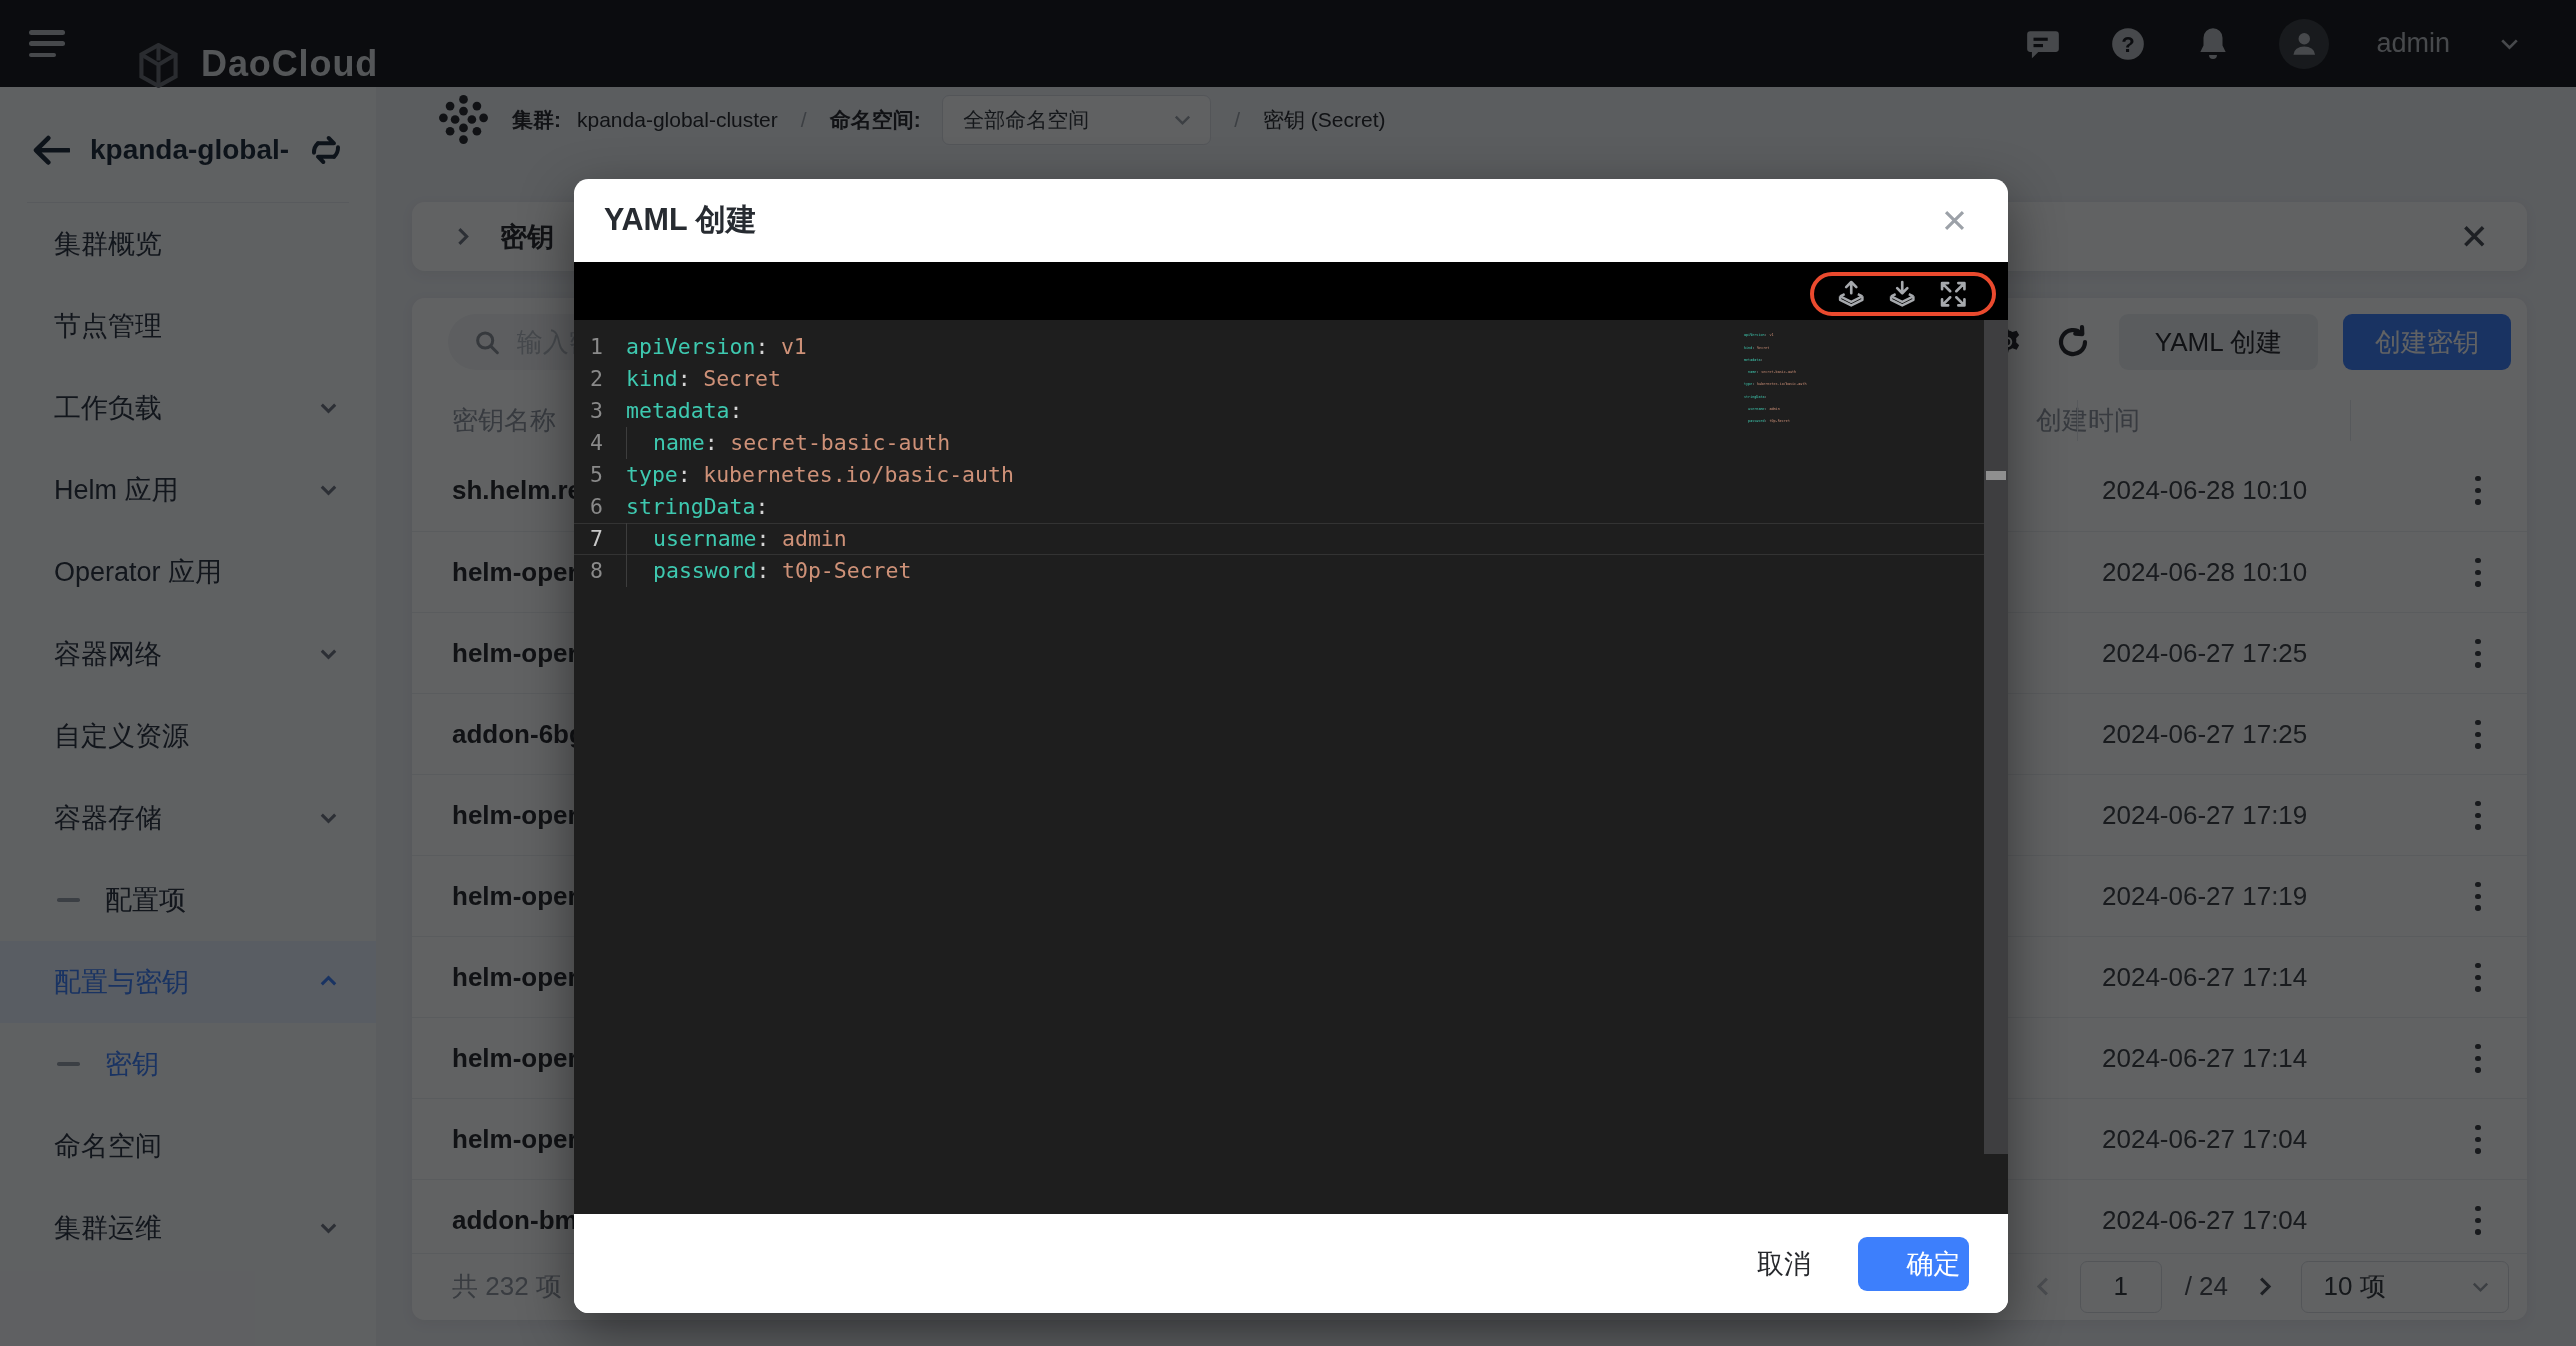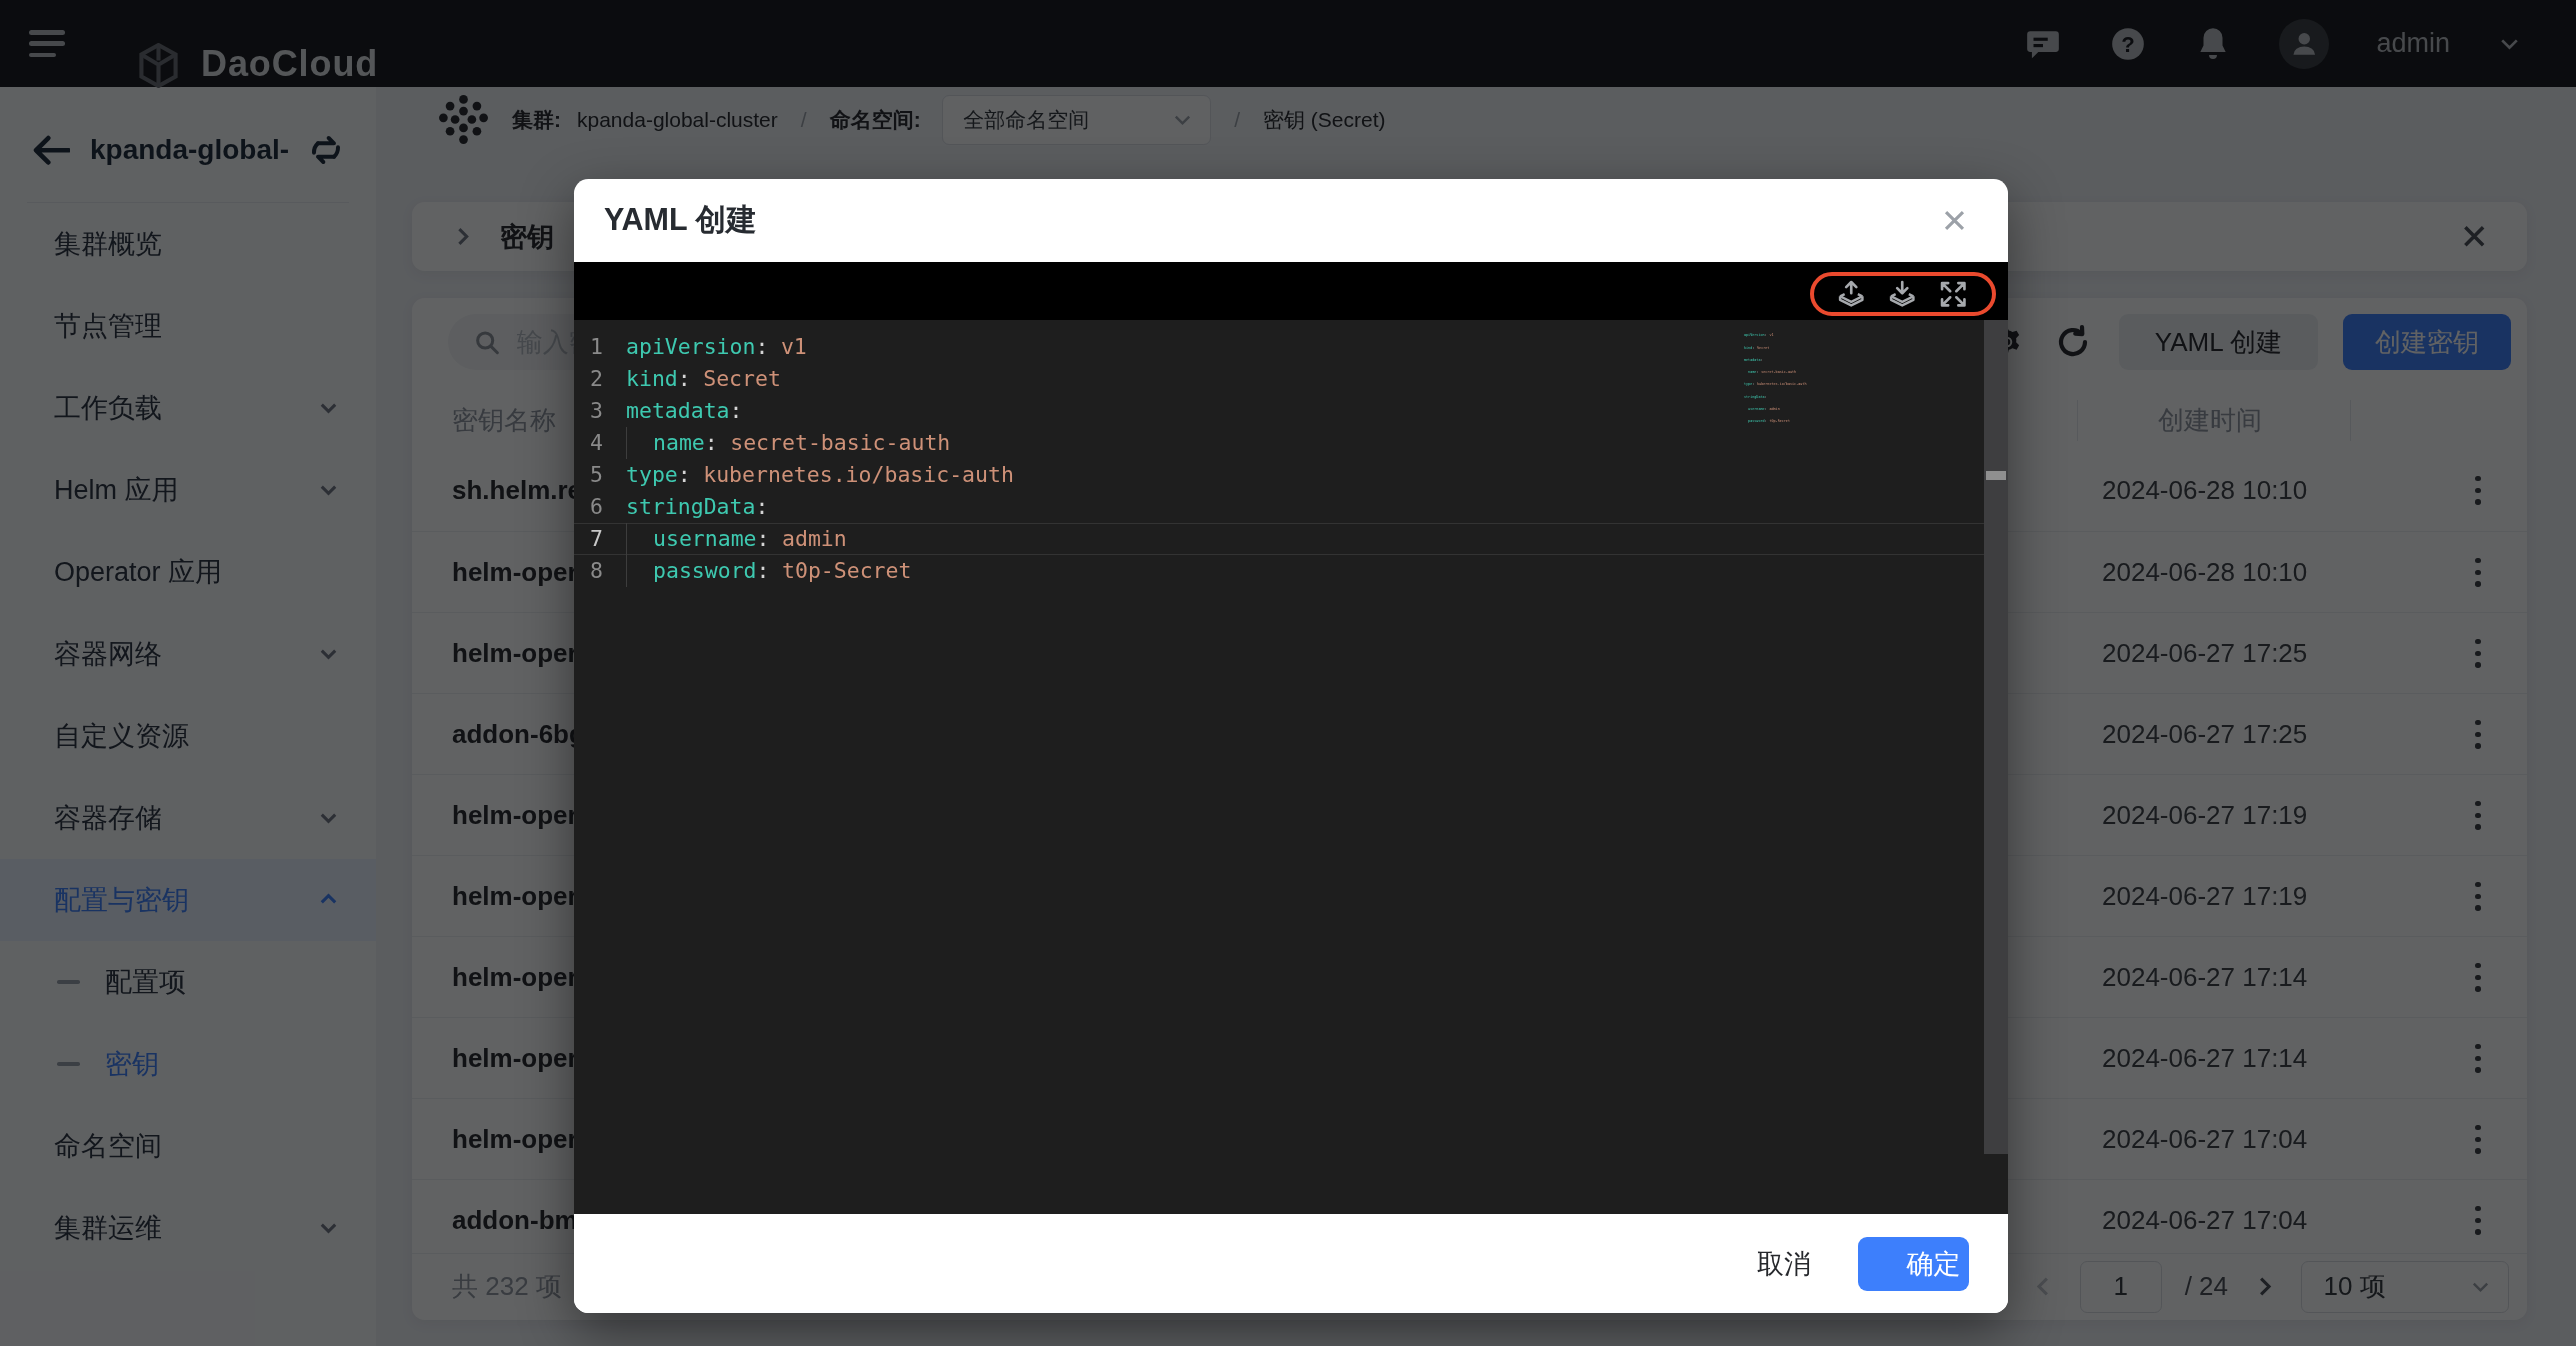--- a/index.html
+++ b/index.html
@@ -51,21 +51,21 @@
   .search-pill input { border:none; outline:none; background:transparent; font-size:26px; color:#33363c; width:100%; }
   .search-pill input::placeholder { color:#b7bcc4; }
   .tb-spacer { flex:1; }
   .icon-btn { width:41px; height:41px; display:flex; align-items:center; justify-content:center; cursor:pointer; color:#26282c; }
   .btn { height:56px; border-radius:9px; font-size:26px; display:flex; align-items:center; justify-content:center; cursor:pointer; border:none; }
   .btn-grey { background:#edeff2; color:#26282c; padding:0 36px; }
   .btn-blue { background:#3d7ffc; color:#fff; padding:0 32px; }
 
   .thead { position:absolute; left:0; top:93px; width:100%; height:59px; }
   .thead .hname { position:absolute; left:40px; top:0; line-height:59px; font-size:26px; color:#8f95a0; }
-  .thead .hdate { position:absolute; left:1746px; top:0; line-height:59px; font-size:26px; color:#8f95a0; }
+  .thead .hdate { position:absolute; left:1624px; top:0; line-height:59px; font-size:26px; color:#8f95a0; }
   .hdiv { position:absolute; top:9px; width:0.9px; height:41px; background:#e4e7eb; }
   .rows { position:absolute; left:0; top:152px; width:100%; }
   .trow { position:relative; height:81px; border-top:0.9px solid #edeff2; }
   .trow .rname { position:absolute; left:40px; line-height:81px; font-size:26px; font-weight:700; color:#26282c; cursor:pointer; }
   .trow .rdate { position:absolute; left:1690px; line-height:81px; font-size:26px; color:#3c4046; }
   .kebab { position:absolute; left:2048px; top:22.4px; width:36px; height:36px; display:flex; flex-direction:column; align-items:center; justify-content:center; gap:6.3px; cursor:pointer; }
   .kebab i { width:5.4px; height:5.4px; border-radius:50%; background:#3a3d42; }
   .tfoot { position:absolute; left:0; top:955px; width:100%; height:66px; border-top:0.9px solid #edeff2; display:flex; align-items:center; padding:0 18px 0 40px; }
   .total { font-size:26px; color:#9298a2; flex:1; }
   .pager { display:flex; align-items:center; gap:23px; }
@@ -197,29 +197,29 @@
       </div>
     <div class="mitem">
         <span class="lbl">自定义资源</span>
       </div>
     <div class="mitem">
         <span class="lbl">容器存储</span>
         <svg class="chev" viewBox="0 0 24 24">
           <polyline points="5,9 12,16 19,9"></polyline>
         </svg>
       </div>
-    <div class="mitem active-parent">
-        <span class="lbl">配置与密钥</span>
-        <svg class="chev" viewBox="0 0 24 24">
-          <polyline points="5,15 12,8 19,15"></polyline>
-        </svg>
-      </div>
     <div class="mitem sub">
         <span class="dash"></span>
         <span class="lbl">配置项</span>
+      </div>
+    <div class="mitem active-parent">
+        <span class="lbl">配置与密钥</span>
+        <svg class="chev" viewBox="0 0 24 24">
+          <polyline points="5,15 12,8 19,15"></polyline>
+        </svg>
       </div>
     <div class="mitem sub active">
         <span class="dash"></span>
         <span class="lbl">密钥</span>
       </div>
     <div class="mitem">
         <span class="lbl">命名空间</span>
       </div>
     <div class="mitem">
         <span class="lbl">集群运维</span>

